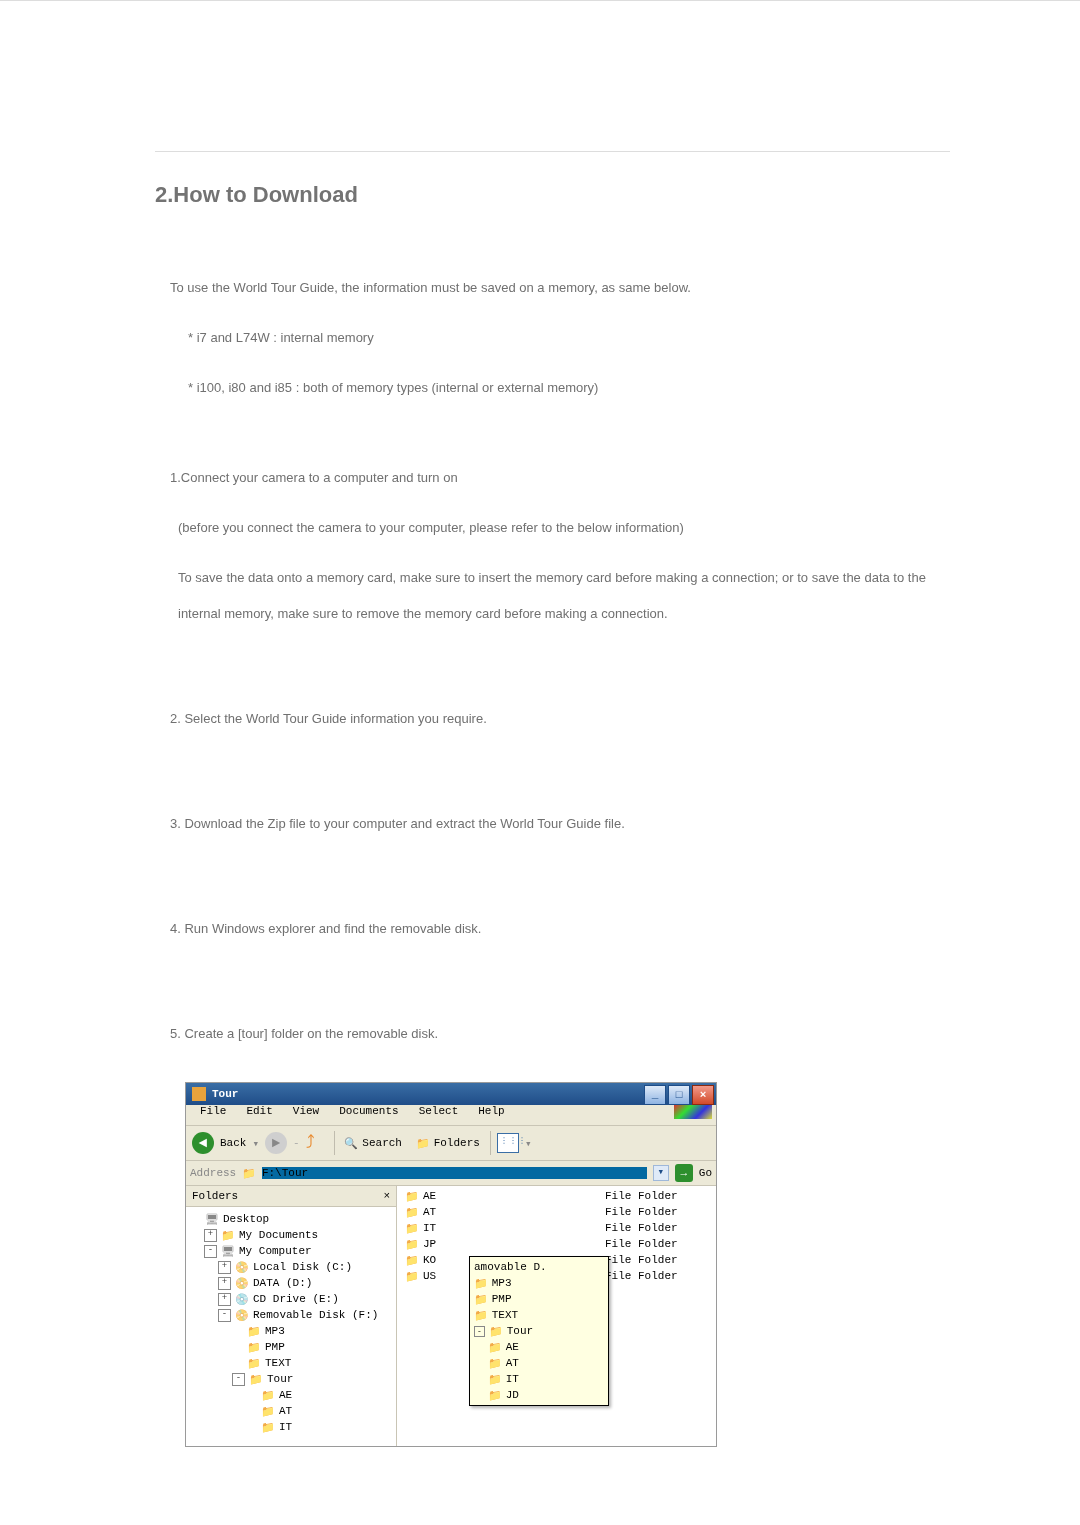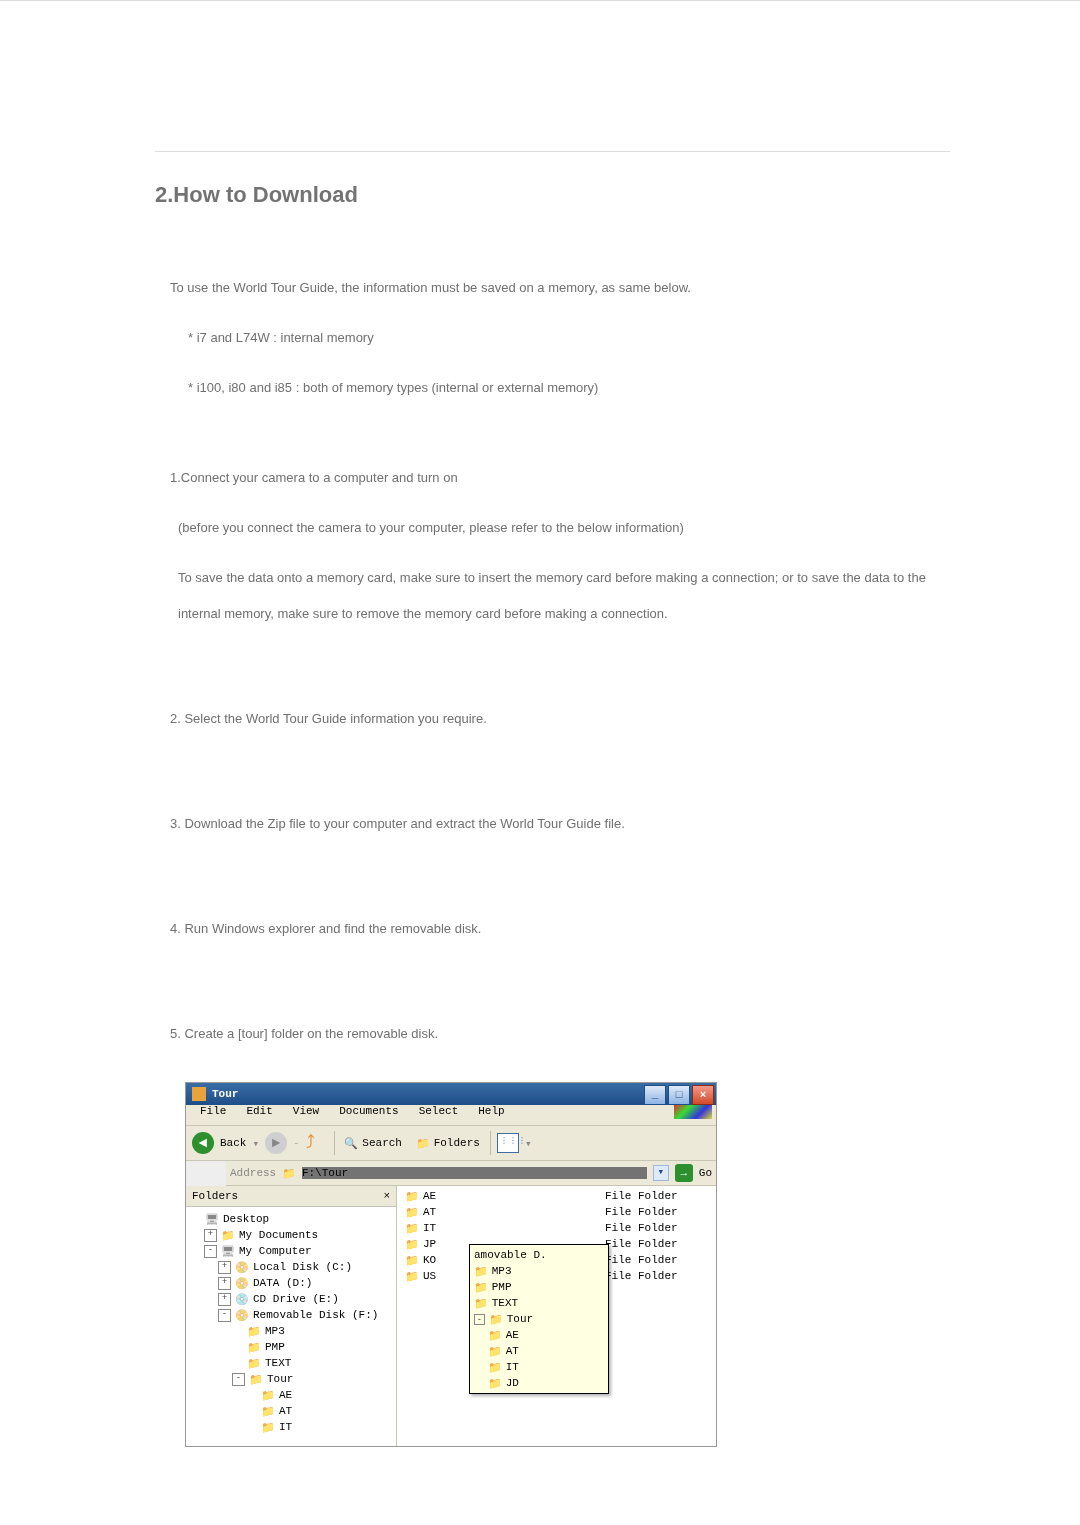--- a/index.html
+++ b/index.html
@@ -98,25 +98,25 @@
   .tb-fwd  { background:#cfcfcf; color:#888; }
   .tb-up   { width:22px;height:22px; color:#e8892d; font-size:18px; }
   .tb-sep  { width:1px; height:24px; background:#c0bcae; }
   .tb-txt  { display:flex; align-items:center; gap:4px; padding:0 4px; }
   .tb-txt .lens { color:#3a8fd8; }
   .tb-views{ width:20px;height:18px;border:1px solid #3a6ea5; background:#fff; display:inline-block; position:relative;}
   .tb-views::before{content:"⋮⋮⋮"; font-size:8px; color:#3a6ea5; position:absolute; left:2px; top:2px; letter-spacing:1px;}
   .ex-address {
     display:flex; align-items:center;
     background:#ece9d8; border-bottom:1px solid #c9c5b5;
-    height:24px; padding:0 4px; gap:6px;margin-left:40px;
+    height:24px; padding:0 4px; gap:6px;
   }
   .ex-address .lbl { color:#888; }
   .ex-address .fldico { color:#e8a33d; }
-  .ex-address .path { flex:1; background:#737373; }
+  .ex-address .path { flex:1; background:#0369a1; }
   .ex-address .dd { width:14px; height:14px; background:#dfeaf8; border:1px solid #9fb8d9; color:#1f4d88; text-align:center; line-height:12px;}
   .ex-address .gobtn { background:#2d8f2d; color:#fff; width:18px;height:18px; border-radius:3px; text-align:center; line-height:18px;}
   .ex-body { display:flex; background:#fff; height:260px; }
   .ex-folders {
     width:210px; border-right:1px solid #c9c5b5; background:#fff;
     display:flex; flex-direction:column;
   }
   .ex-folders .hdr {
     display:flex; justify-content:space-between; align-items:center;
     background:#ece9d8; border-bottom:1px solid #c9c5b5; height:20px;
@@ -136,21 +136,21 @@
   .ex-list .cols div { padding:0 8px; border-right:1px solid #c9c5b5; }
   .ex-list .cols .c-name{flex:0 0 130px;} .cols .c-size{flex:0 0 60px;} .cols .c-type{flex:1;}
   .ex-rows { padding:2px 0 0 8px; position:relative; }
   .lrow { display:flex; align-items:center; height:16px; }
   .lrow .fic { width:14px; color:#e8a33d; margin-right:4px; }
   .lrow .nm  { flex:0 0 122px; }
   .lrow .sz  { flex:0 0 60px; }
   .lrow .tp  { flex:1; }
   
   .tooltip {
-    position:absolute; left:72px; top:58px;
+    position:absolute; left:72px; top:70px;
     background:#ffffe1; border:1px solid #000; padding:2px 4px;
     font-size:11px; box-shadow:2px 2px 3px rgba(0,0,0,.3);
     width:130px;
   }
   .tooltip .ttrow{display:flex;align-items:center;height:16px;gap:4px;}
   .tooltip .ttrow .tgl{width:9px;height:9px;border:1px solid #888;text-align:center;line-height:7px;font-size:8px;}
   .bottom-space { height: 120px; }
 </style>
 </head>
 <body>

